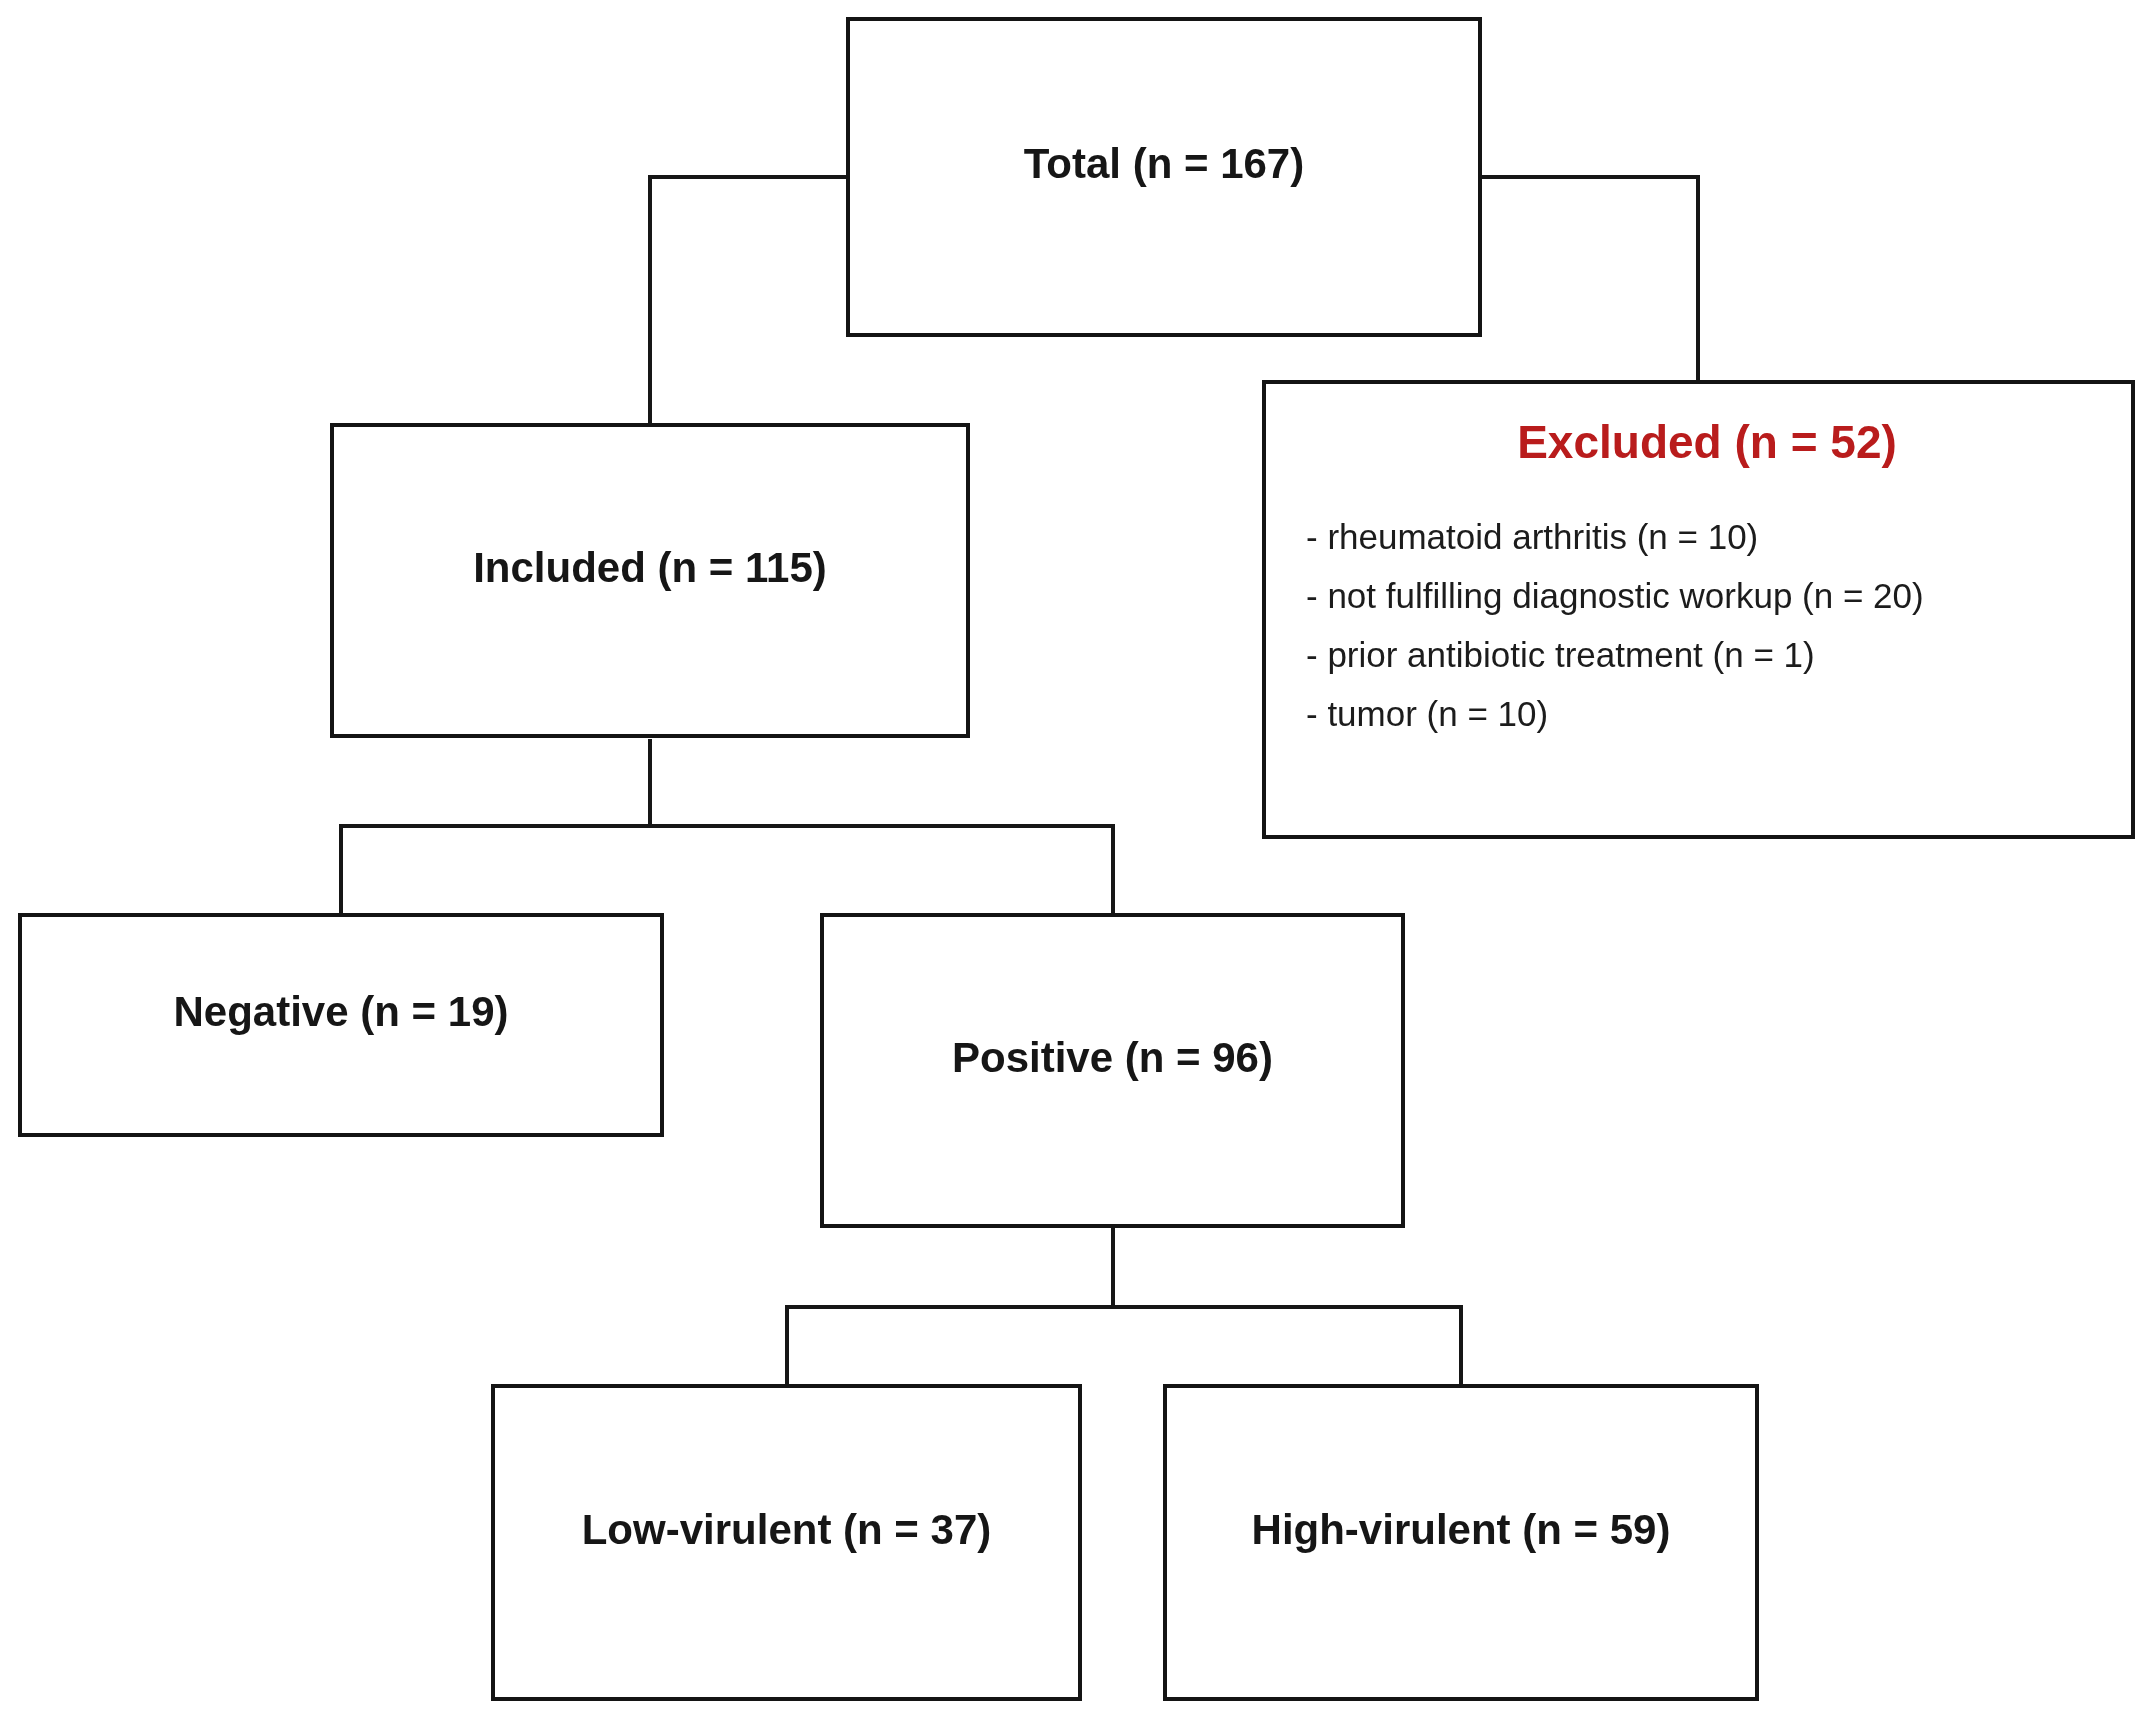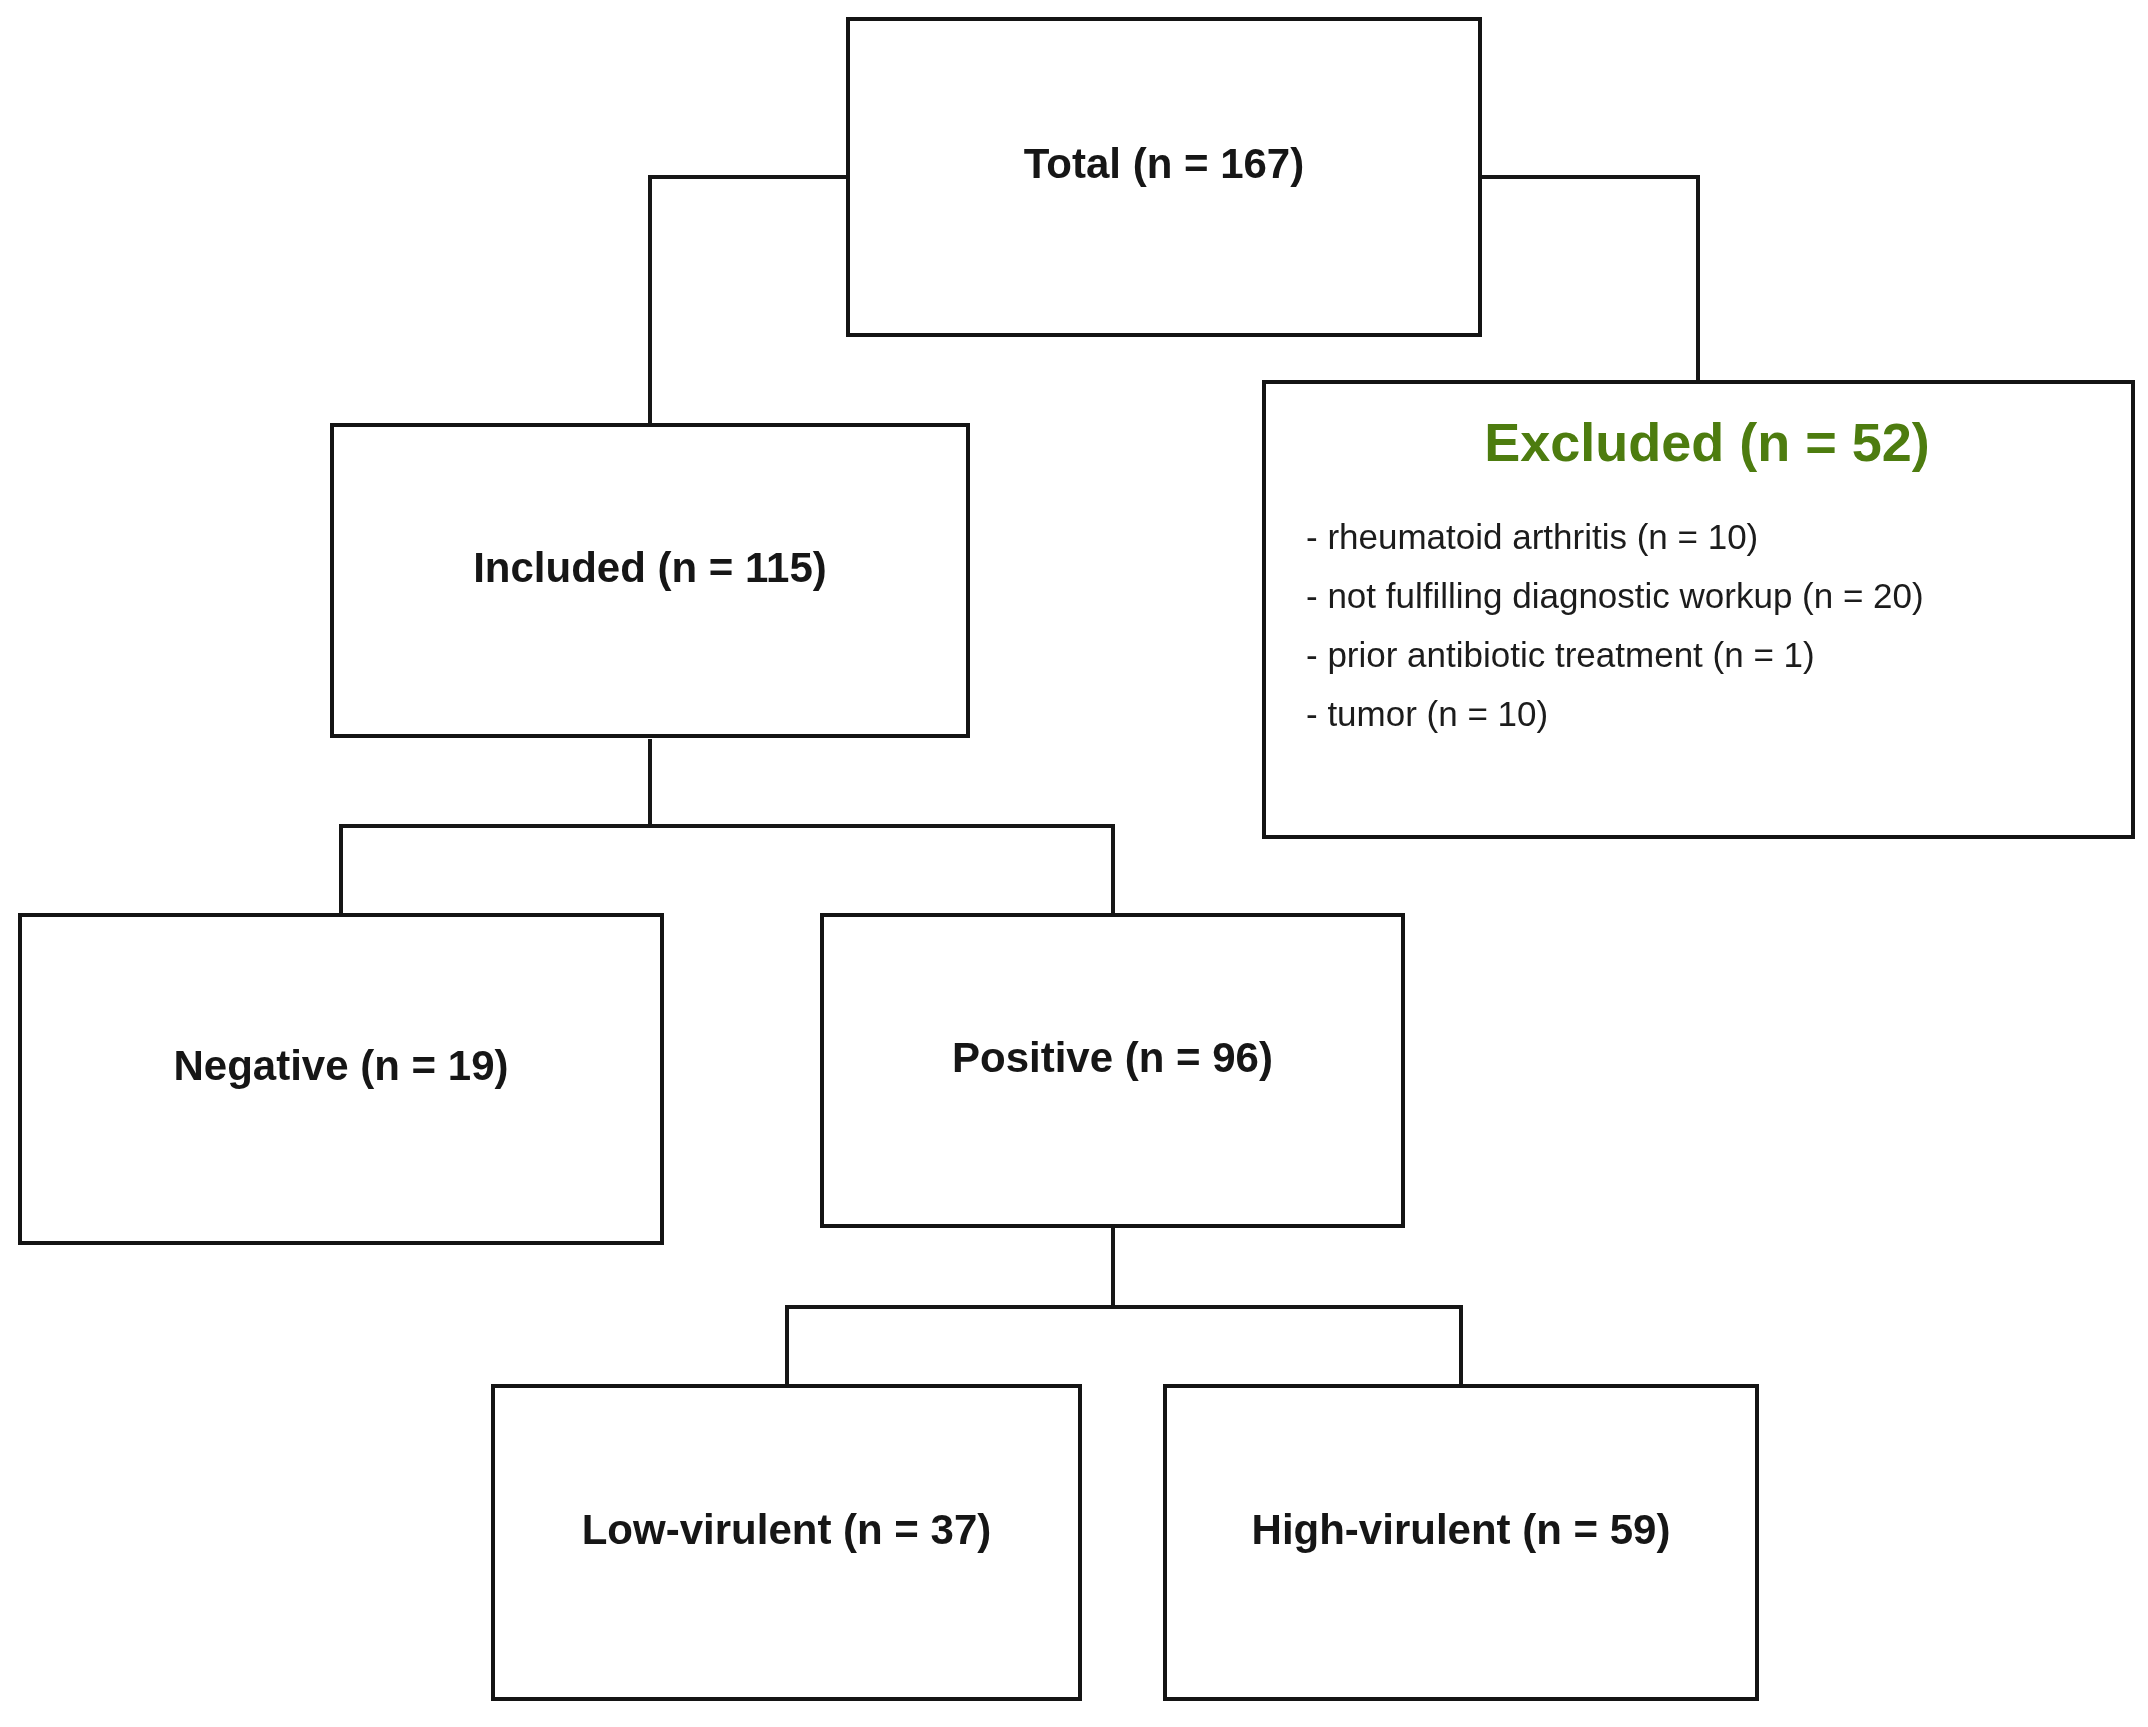--- a/index.html
+++ b/index.html
@@ -40,23 +40,23 @@
   }
   .pad-b { padding-bottom: 26px; }
   
   .node.detail {
     flex-direction: column;
     align-items: stretch;
     justify-content: flex-start;
     padding: 31px 23px 0 40px;
   }
   .node.detail .title {
-    font-size: 54px;
+    font-size: 46px;
     font-weight: bold;
-    color: #4d7c0f;
+    color: #b91c1c;
     text-align: center;
     line-height: 54px;
   }
   .node.detail ul.reasons {
     list-style: none;
     margin: 38px 0 0 0;
     padding: 0;
   }
   .node.detail ul.reasons li {
     font-size: 35px;
@@ -98,21 +98,21 @@
       <li>- not fulfilling diagnostic workup (n = 20)</li>
       <li>- prior antibiotic treatment (n = 1)</li>
       <li>- tumor (n = 10)</li>
     </ul>
   </div>
 
   <div class="node pad-b" style="left:330px; top:423px; width:640px; height:315px;">
     <span class="label">Included (n = 115)</span>
   </div>
 
-  <div class="node pad-b" style="left:18px; top:913px; width:646px; height:332px;">
+  <div class="node pad-b" style="left:18px; top:913px; width:646px; height:224px;">
     <span class="label">Negative (n = 19)</span>
   </div>
 
   <div class="node pad-b" style="left:820px; top:913px; width:585px; height:315px;">
     <span class="label">Positive (n = 96)</span>
   </div>
 
   <div class="node pad-b" style="left:491px; top:1384px; width:591px; height:317px;">
     <span class="label">Low-virulent (n = 37)</span>
   </div>

